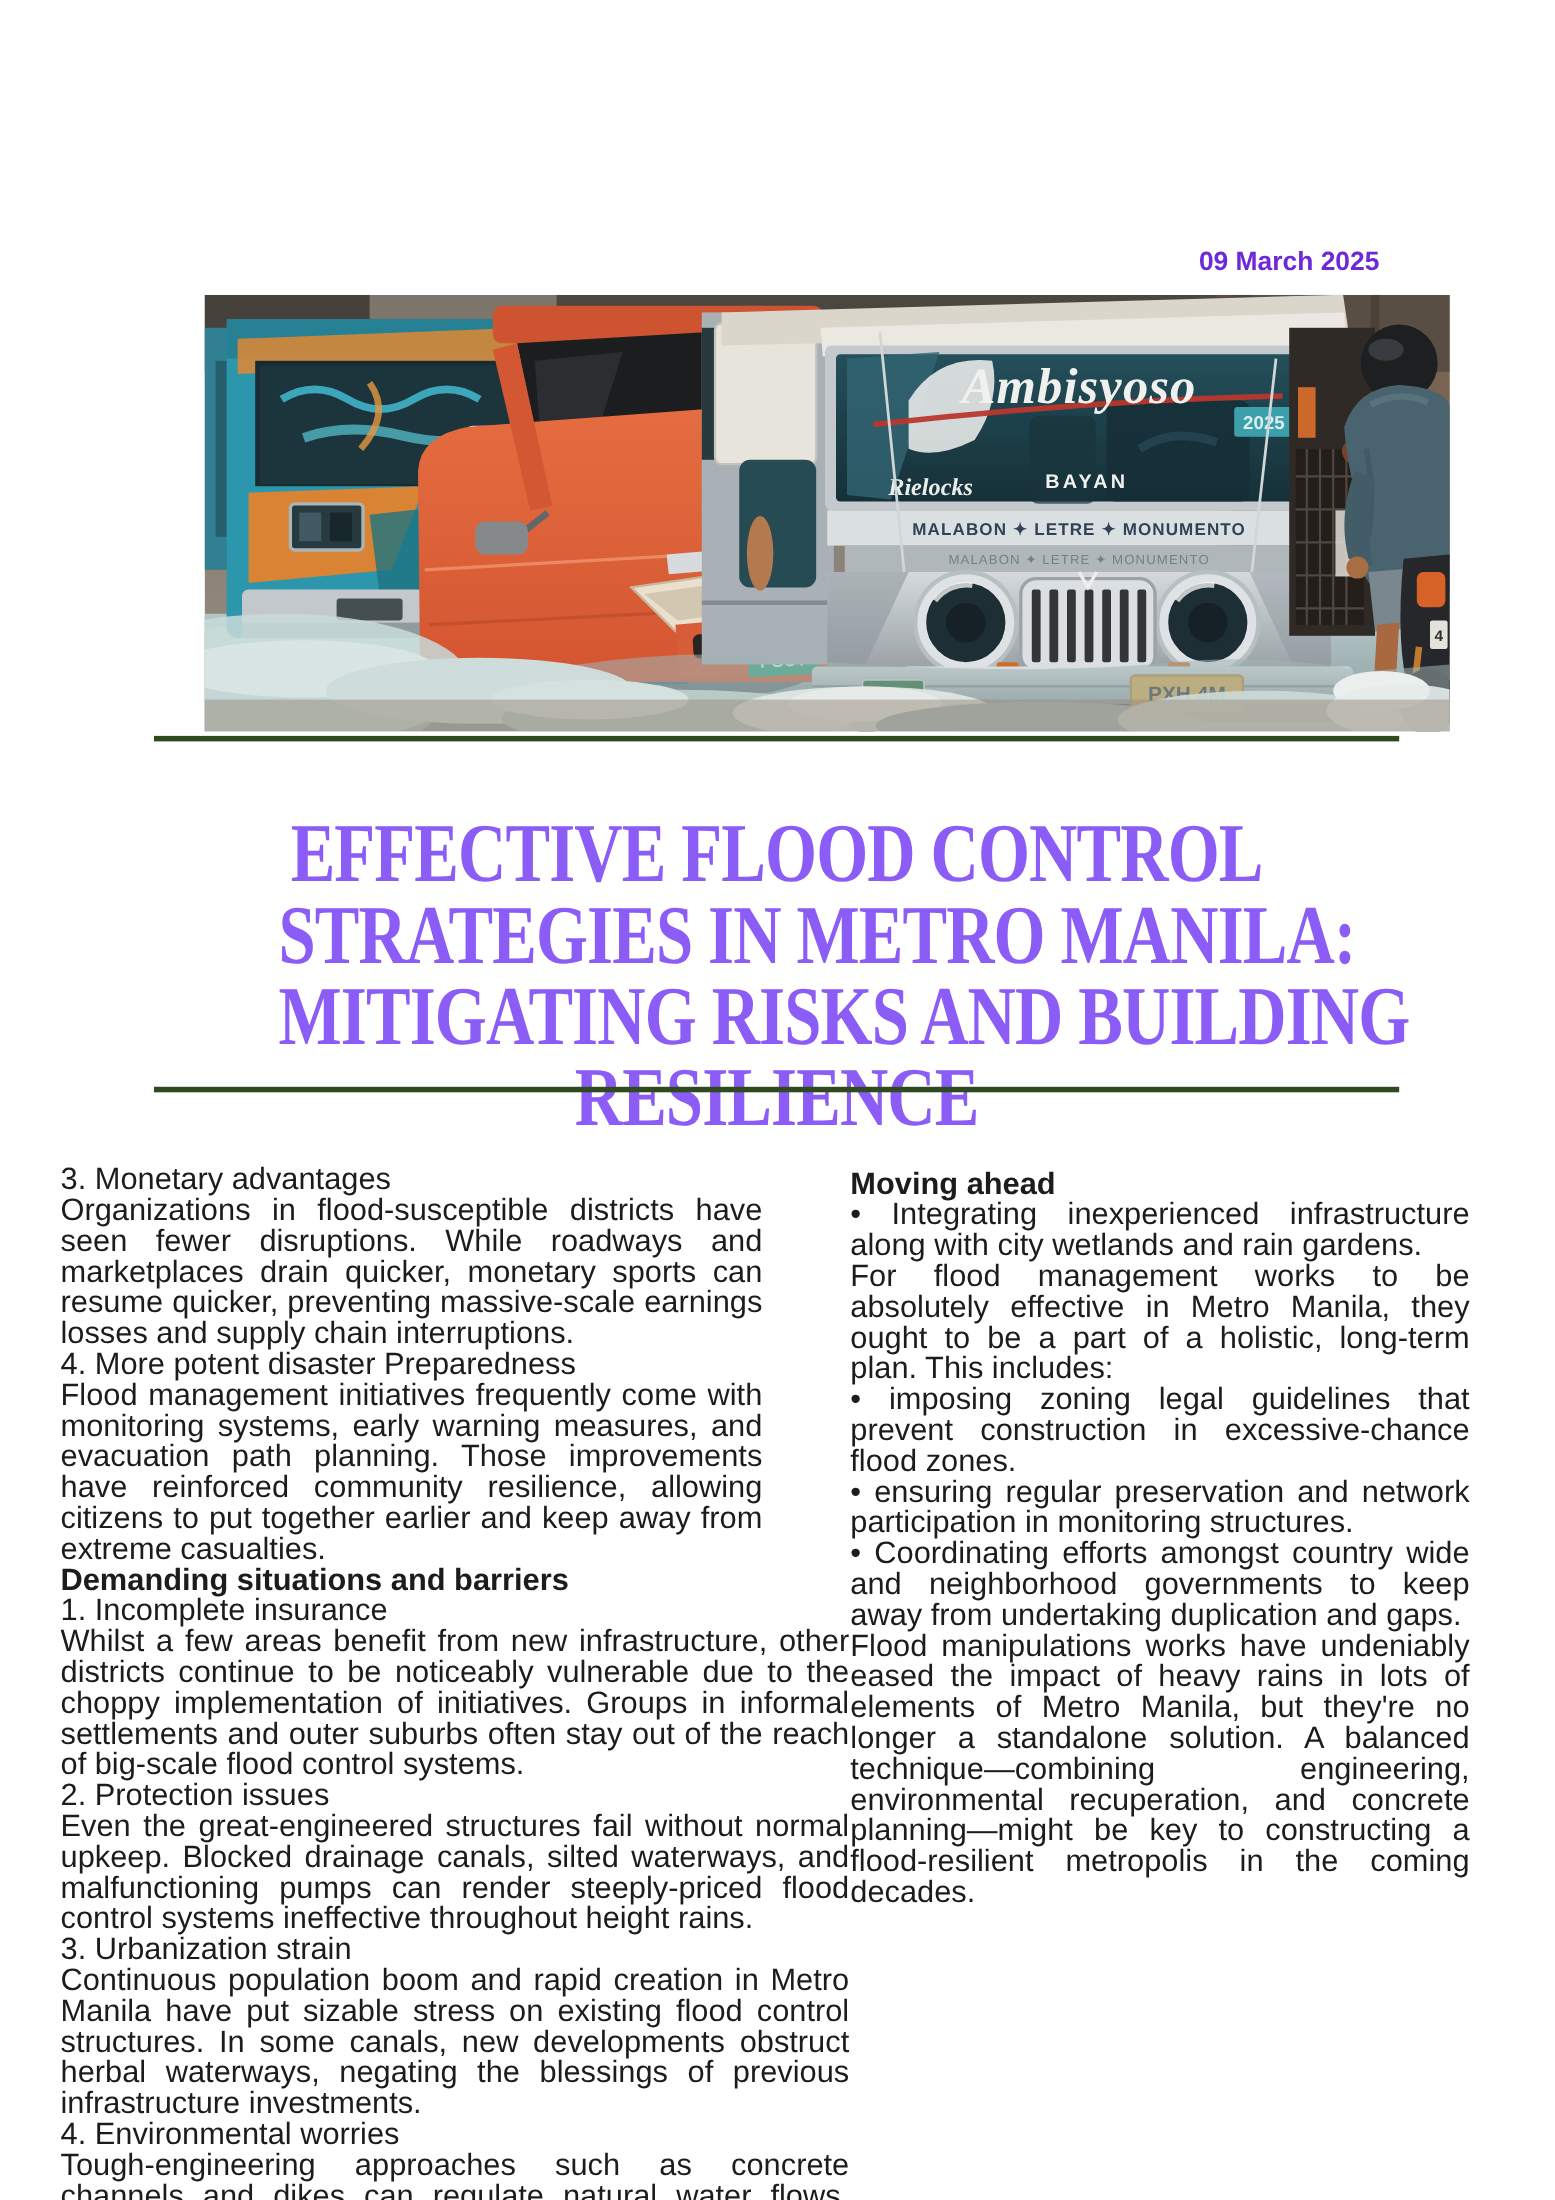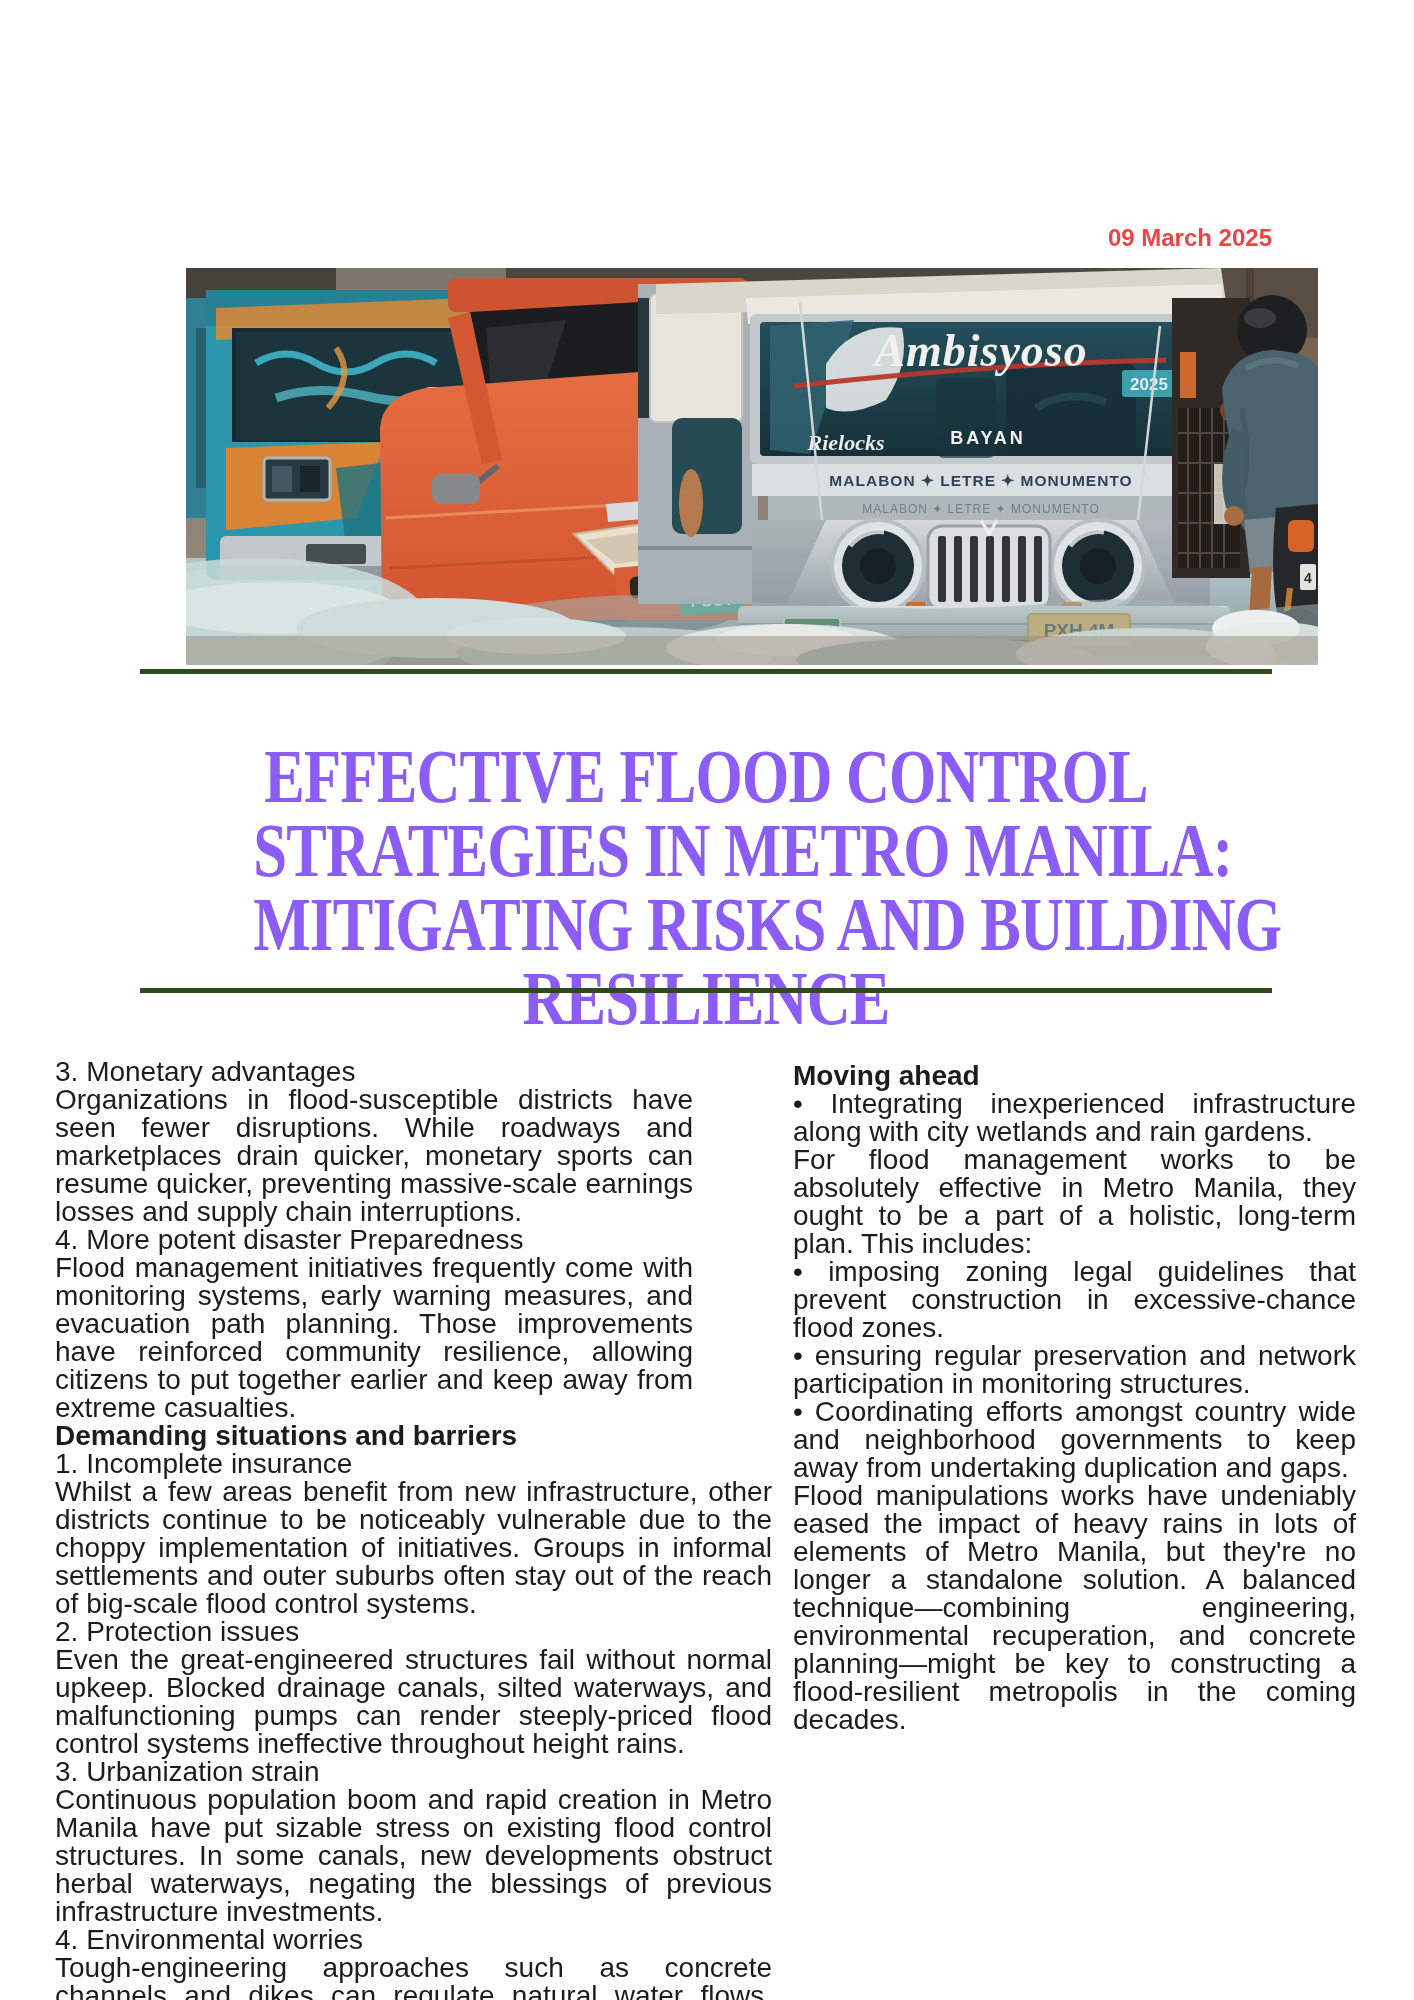--- a/index.html
+++ b/index.html
@@ -1,33 +1,33 @@
 <!DOCTYPE html>
 <html><head>
 <meta charset="utf-8">
 <style>
   html,body{margin:0;padding:0;background:#ffffff;}
   .page{position:relative;width:1414px;height:2000px;background:#ffffff;overflow:hidden;
         font-family:"Liberation Sans",sans-serif;color:#1c1c1c;}
-  .date{position:absolute;top:224px;right:142px;font-size:24px;font-weight:bold;color:#ef4444;}
+  .date{position:absolute;top:224px;right:160px;font-size:24px;font-weight:bold;color:#6d28d9;}
   .photo-wrap{position:absolute;left:140px;top:268px;width:1132px;height:397px;overflow:hidden;padding-left:46px;}
   .photo-wrap svg{display:block;}
   .rule{position:absolute;left:140px;width:1132px;height:5px;background:#2e4a1e;}
   .rule1{top:669px;}
   .rule2{top:988px;}
   .title{position:absolute;left:140px;top:688px;width:1132px;text-align:center;
          font-family:"Liberation Serif",serif;font-weight:bold;color:#8b5cf6;
          font-size:76px;line-height:74px;letter-spacing:-1px;}
   .title .tline{display:block;transform:scaleX(0.8);transform-origin:50% 50%;white-space:nowrap;}
   .col{position:absolute;font-size:28px;line-height:28px;text-align:justify;}
   .col p{margin:0;}
   .col-left{left:55px;top:1058px;width:717px;}
   .block-a{width:638px;}
   .section-heading{font-weight:bold;margin-top:56px;}
-  .col-right{left:793px;top:1062px;width:563px;}
+  .col-right{left:773px;top:1062px;width:563px;}
   .rc-heading{font-weight:bold;margin-bottom:28px;}
   .closing{margin-top:28px;}
   .svgtxt{font-family:"Liberation Sans",sans-serif;}
   .svgscript{font-family:"Liberation Serif",serif;font-style:italic;font-weight:bold;}
 </style>
 </head>
 <body>
 
 <div class="page">
 

